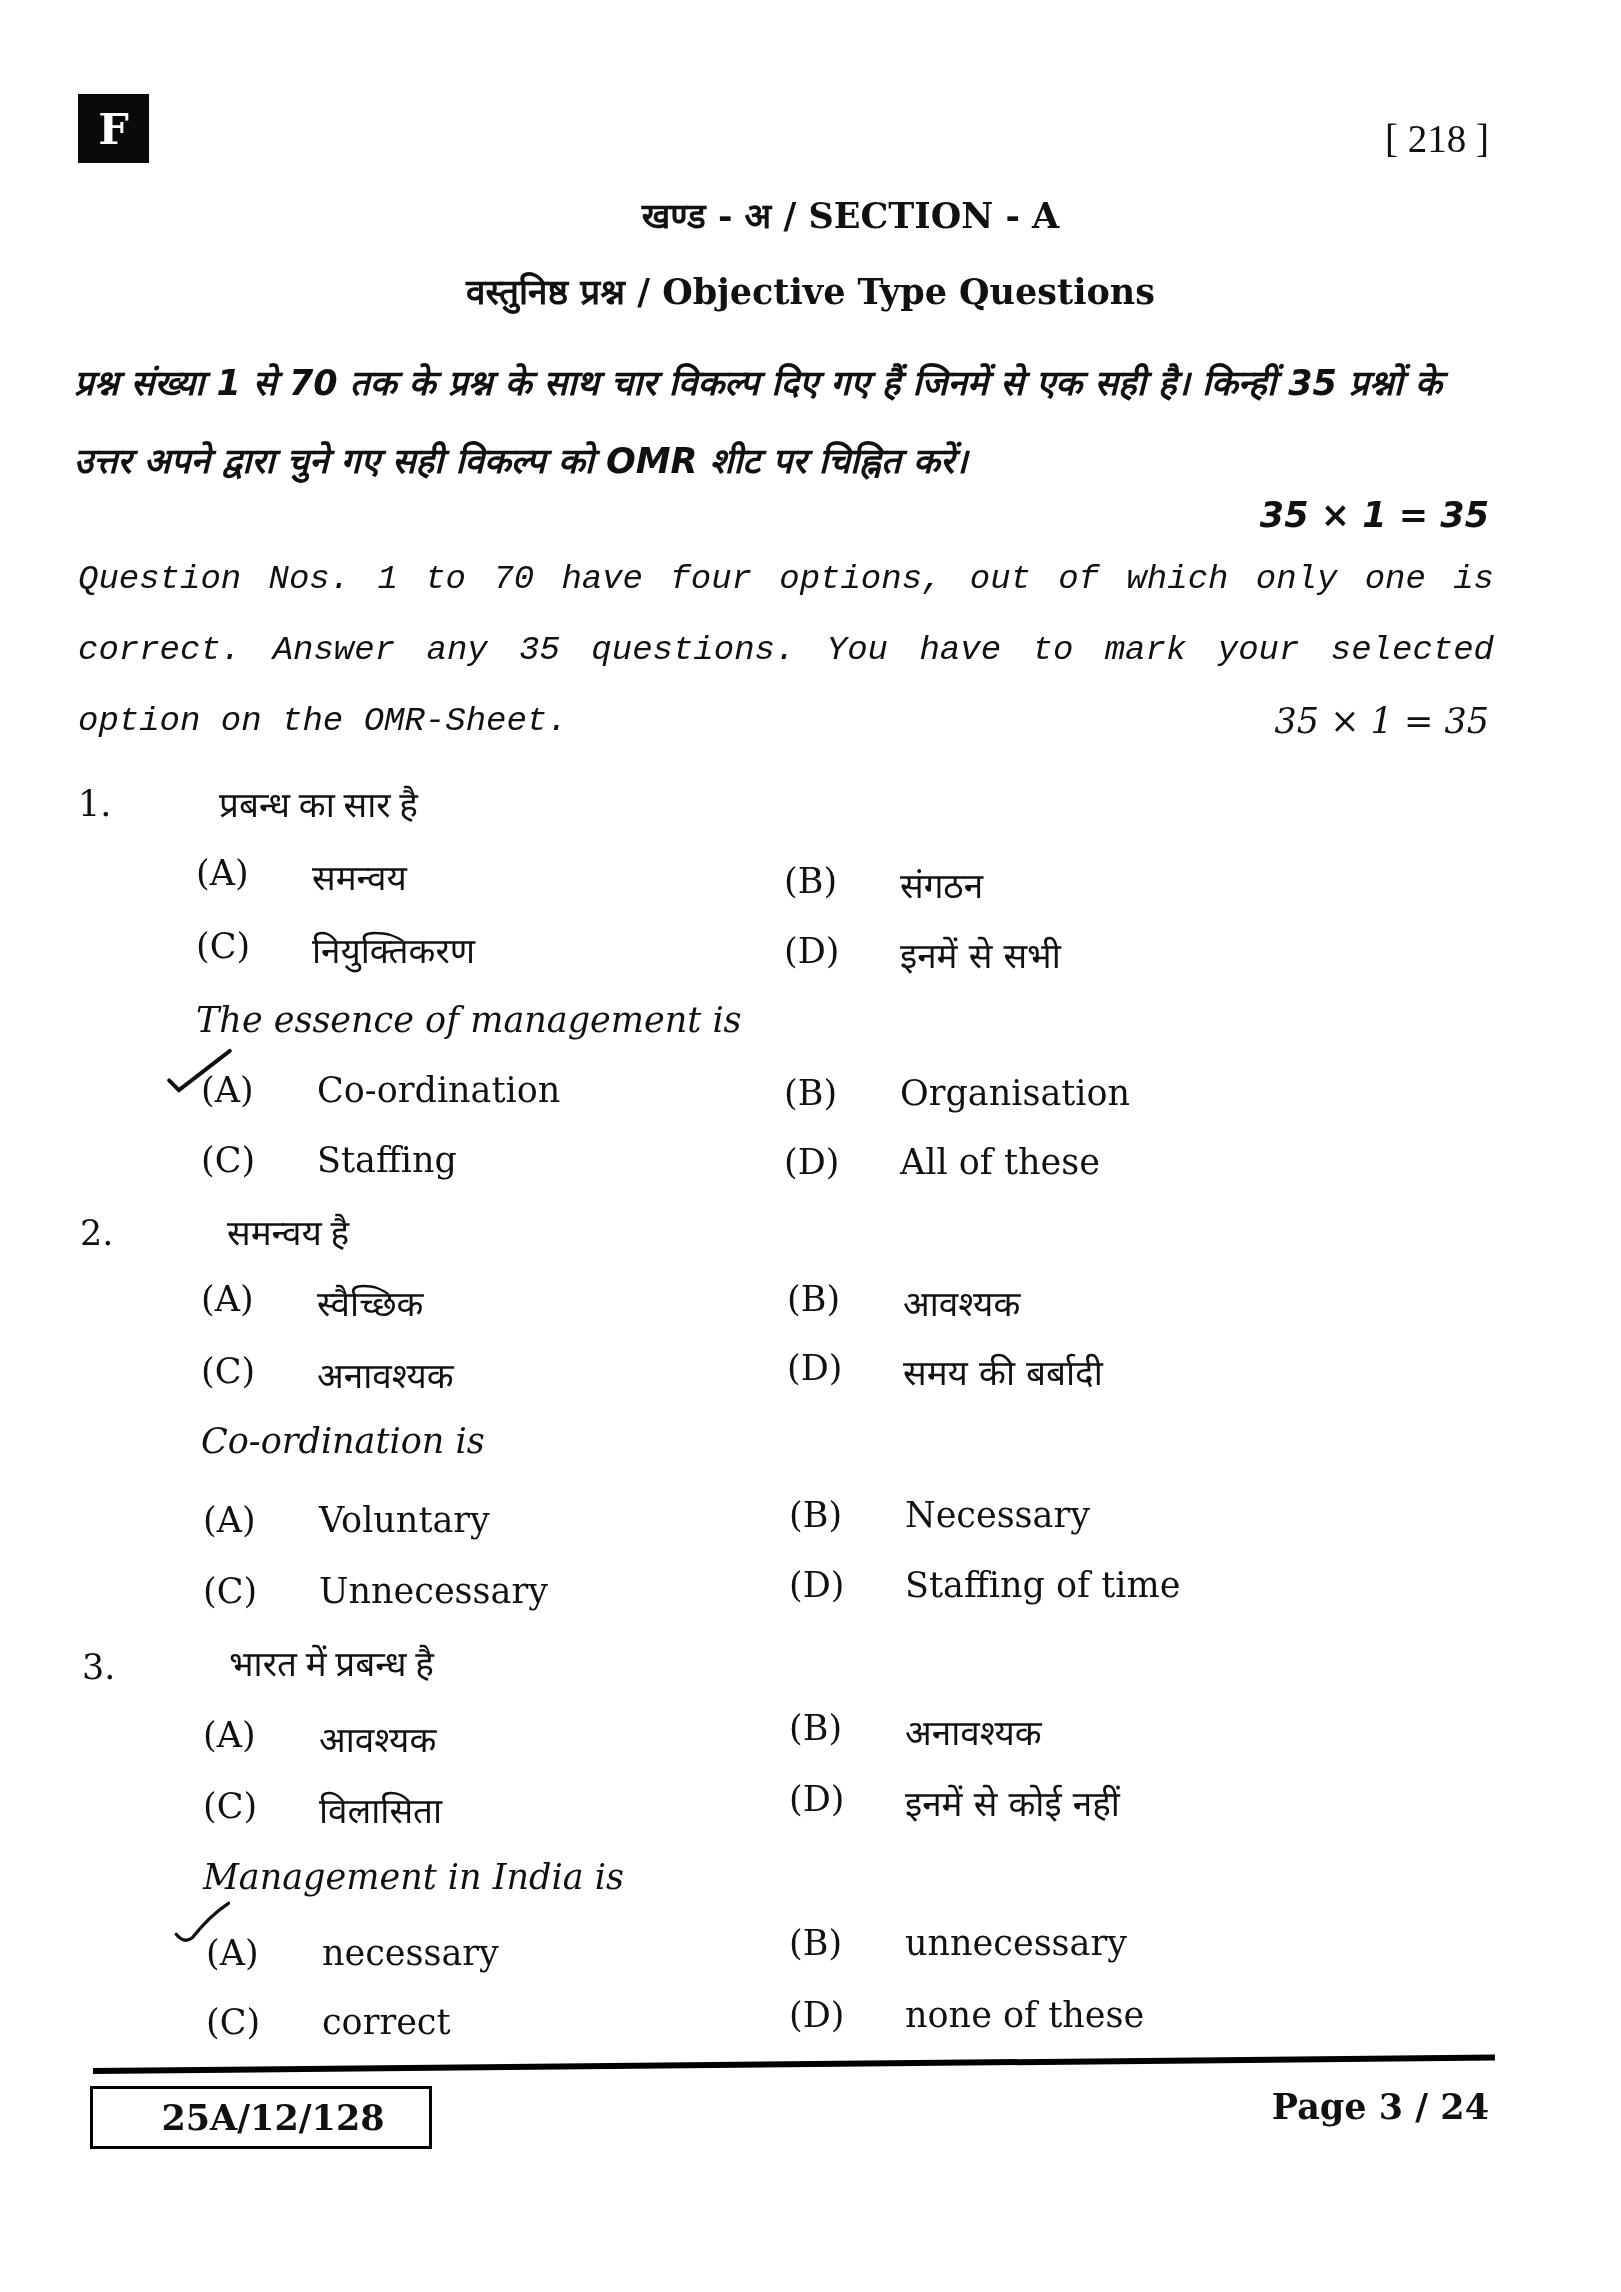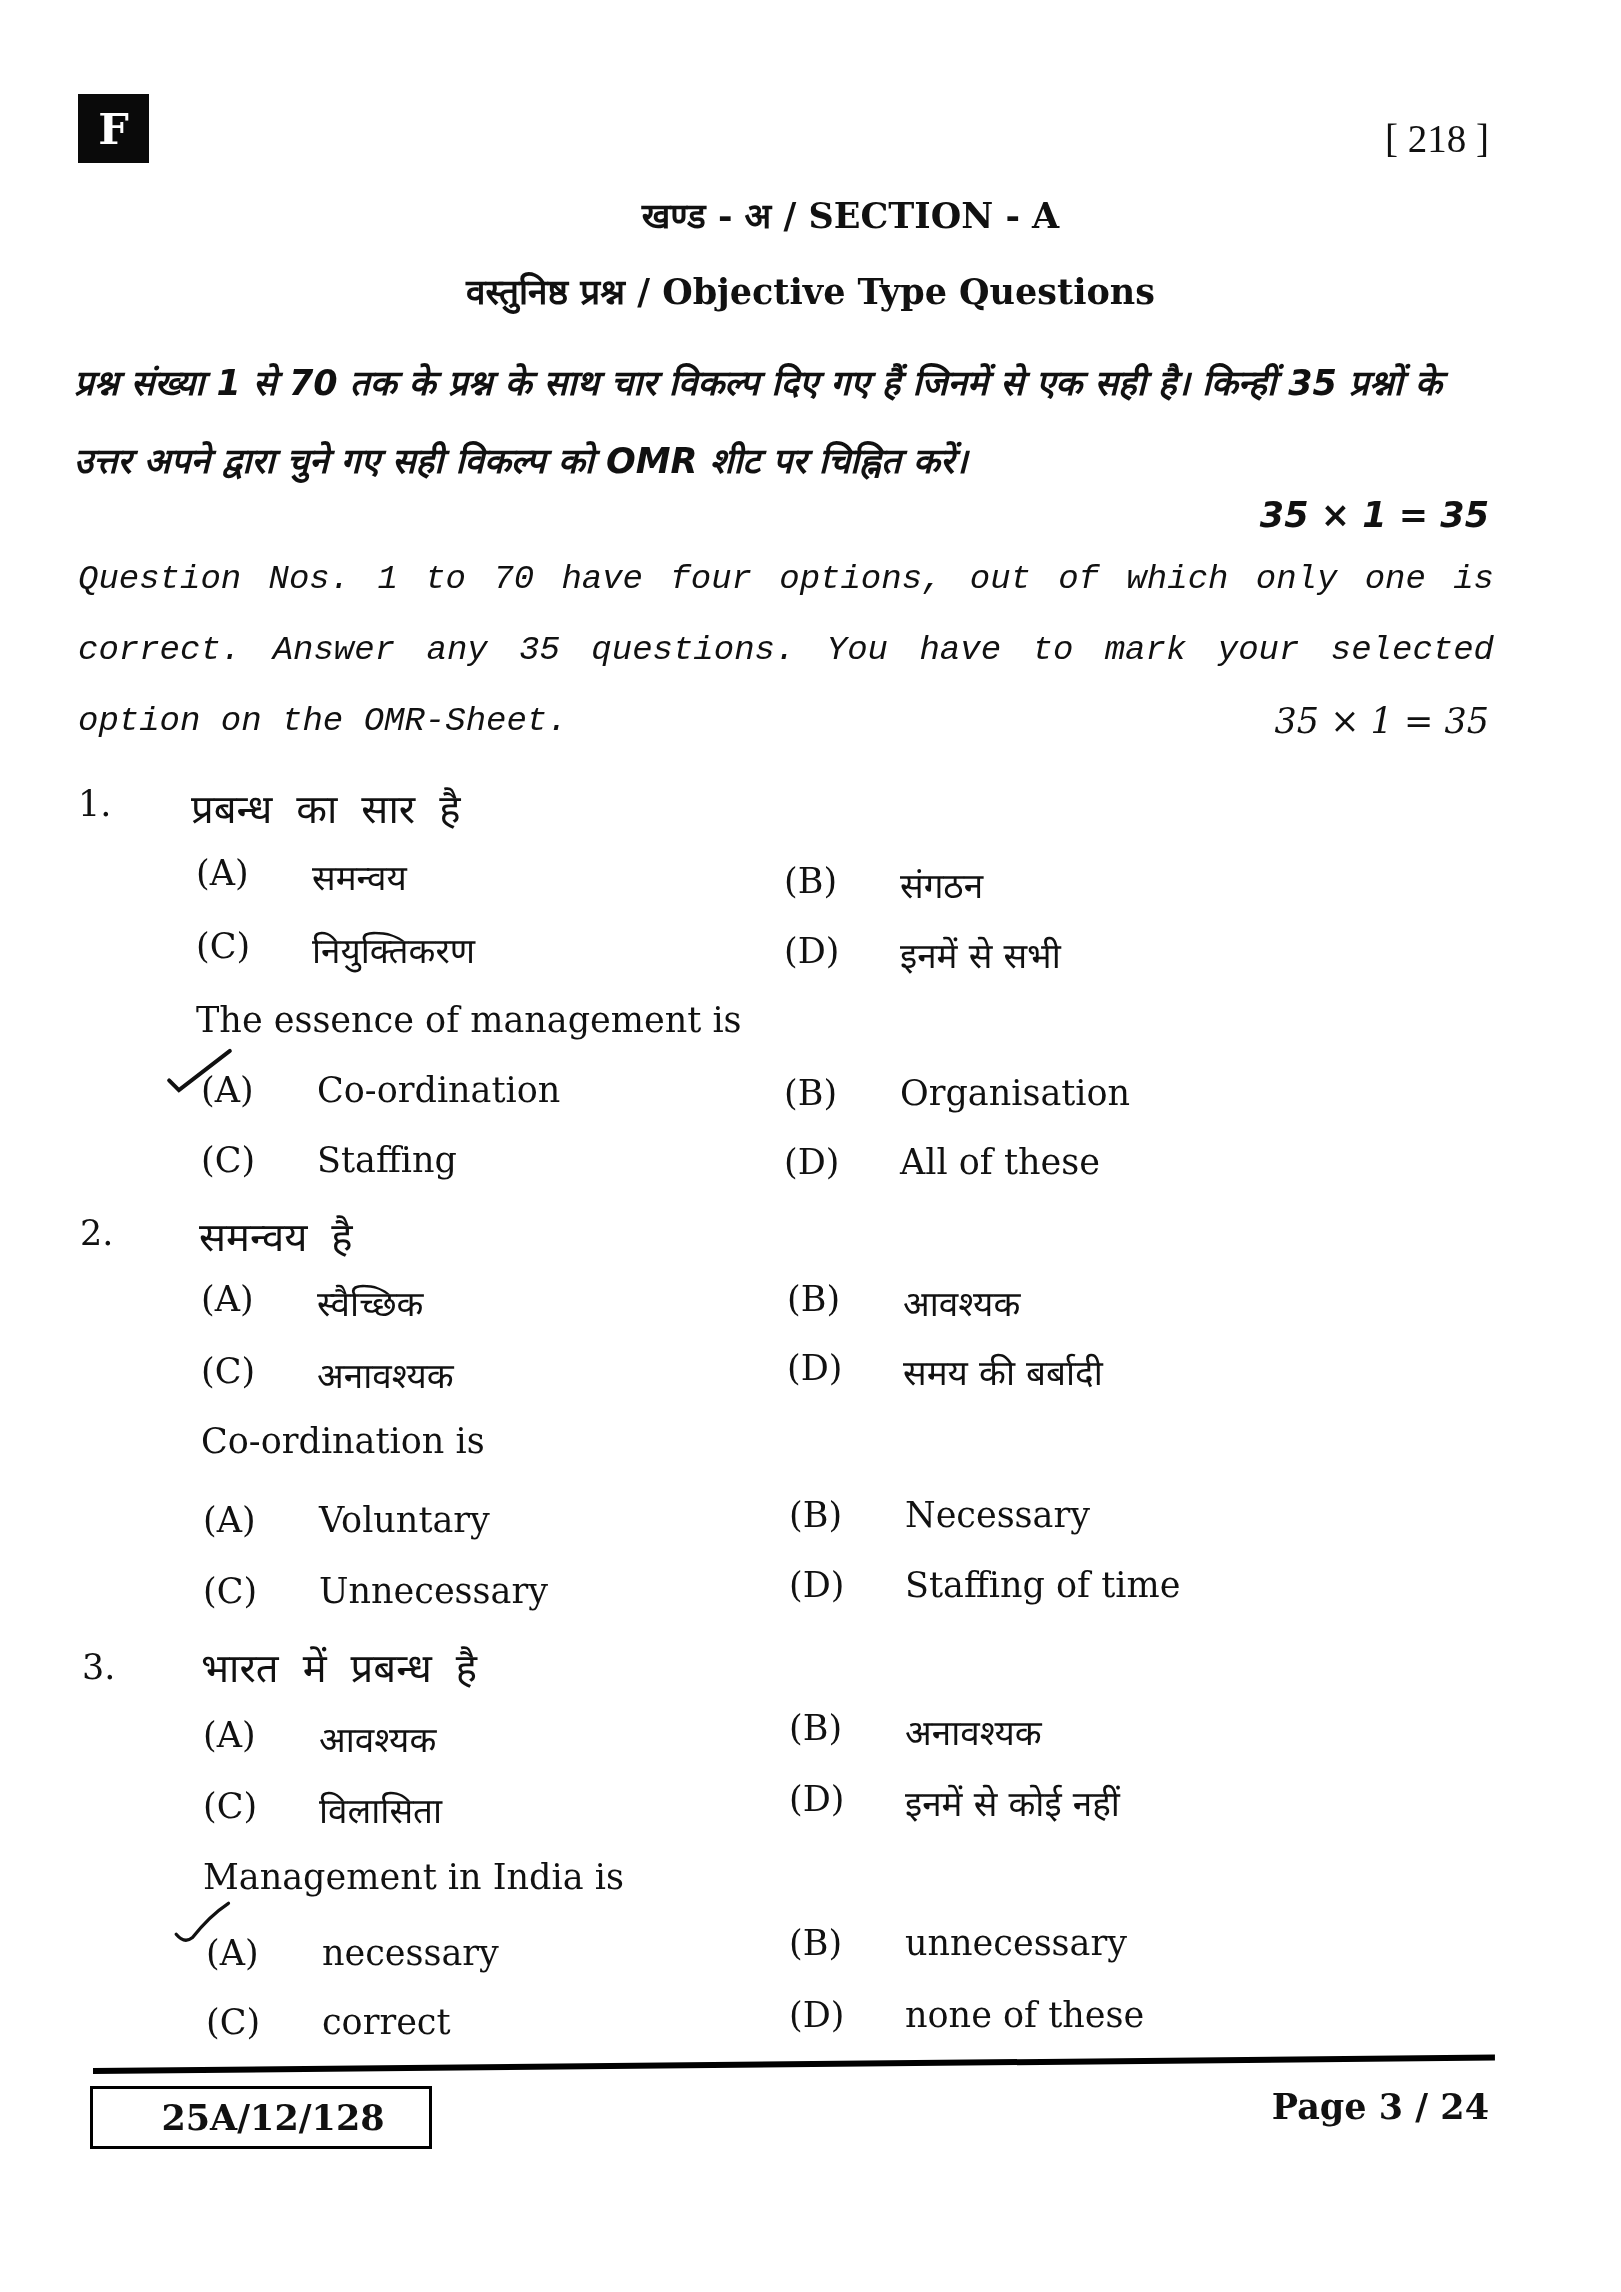--- a/index.html
+++ b/index.html
@@ -18,22 +18,22 @@
 
   .hi-instr { left: 74px; width: 1421px; top: 344px; font-family: "DejaVu Sans", sans-serif;
               font-style: italic; font-weight: bold; font-size: 35px; line-height: 78px; }
   .marks1 { right: 132px; top: 495px; font-family: "DejaVu Sans", sans-serif; font-style: italic;
             font-weight: bold; font-size: 35px; }
   .en-instr { left: 78px; width: 1416px; top: 544px; font-family: Liberation Mono, monospace;
               font-style: italic; font-size: 34px; line-height: 71px; text-align: justify; }
   .marks2 { right: 132px; top: 701px; font-family: "DejaVu Serif", serif; font-style: italic; font-size: 35px; }
 
   .qnum { font-family: "DejaVu Serif", serif; font-size: 35px; }
-  .qtext { font-family: Liberation Mono, monospace; font-size: 40px; }
-  .qtext-en { font-family: "DejaVu Serif", serif; font-size: 35px; }
+  .qtext { font-family: Liberation Serif, serif; font-size: 35px; margin-left: 28px; }
+  .qtext-en { font-family: "DejaVu Serif", serif; font-size: 35px; font-style: italic; }
   .opt { font-family: "DejaVu Serif", serif; font-size: 35px; display: flex; }
   .opt .lbl { width: 116px; }
   .opt .hi { font-family: "DejaVu Sans", sans-serif; }
 
   .tick { position: absolute; width: 69px; height: 49px; }
 
   .rule { left: 93px; top: 2068px; width: 1402px; height: 5.9px; background: #000; transform: rotate(-0.55deg); transform-origin: left center; }
   .codebox { left: 90px; top: 2086px; width: 312px; height: 57px; border: 3.9px solid #000;
              font-family: "DejaVu Serif", serif; font-weight: bold; font-size: 35px;
              display: flex; align-items: center; justify-content: center; padding-left: 24px; }

